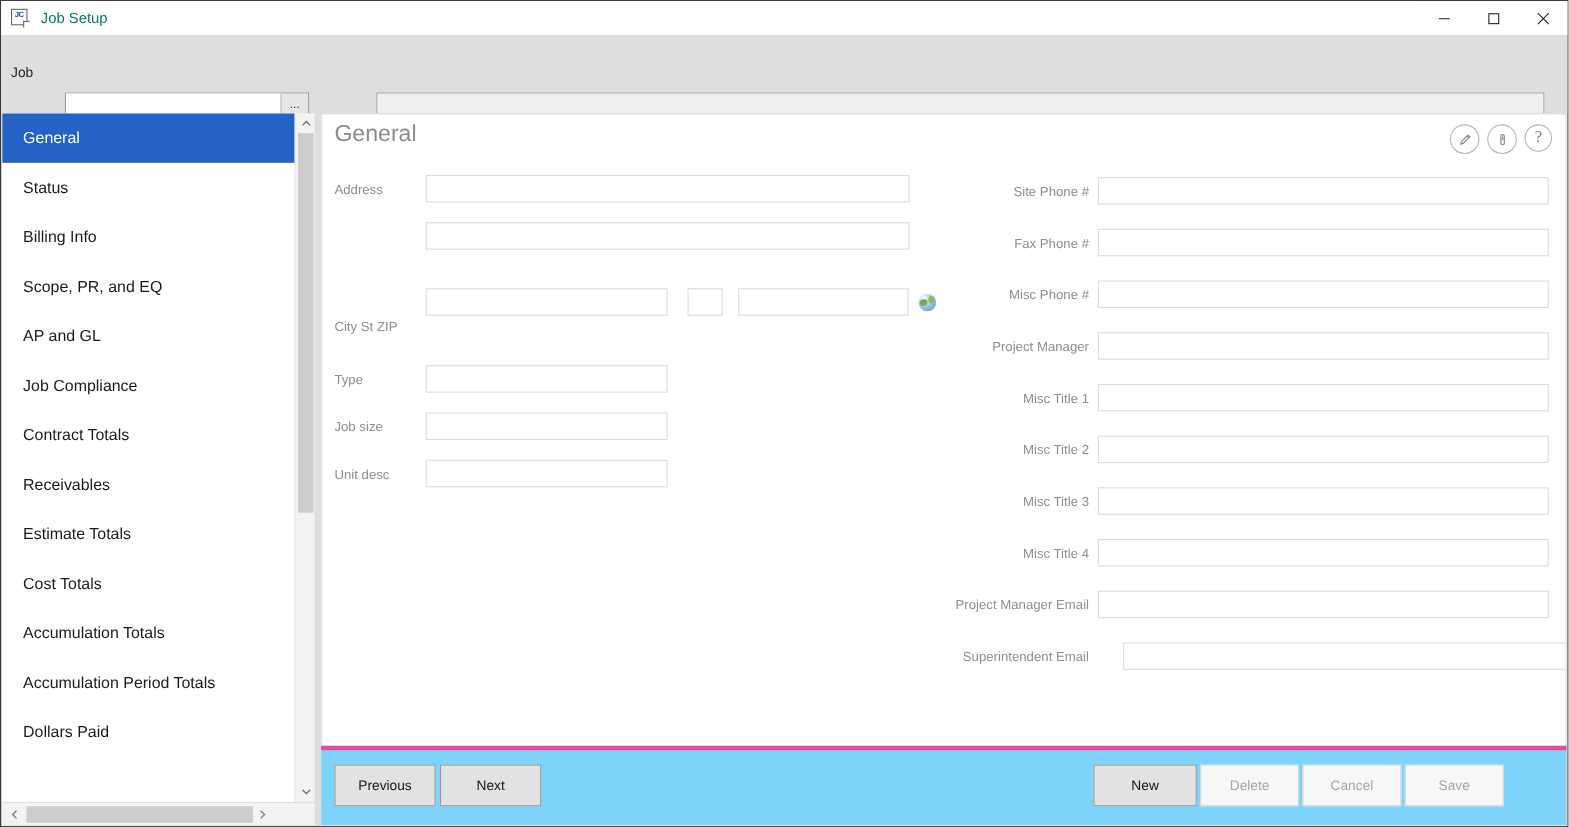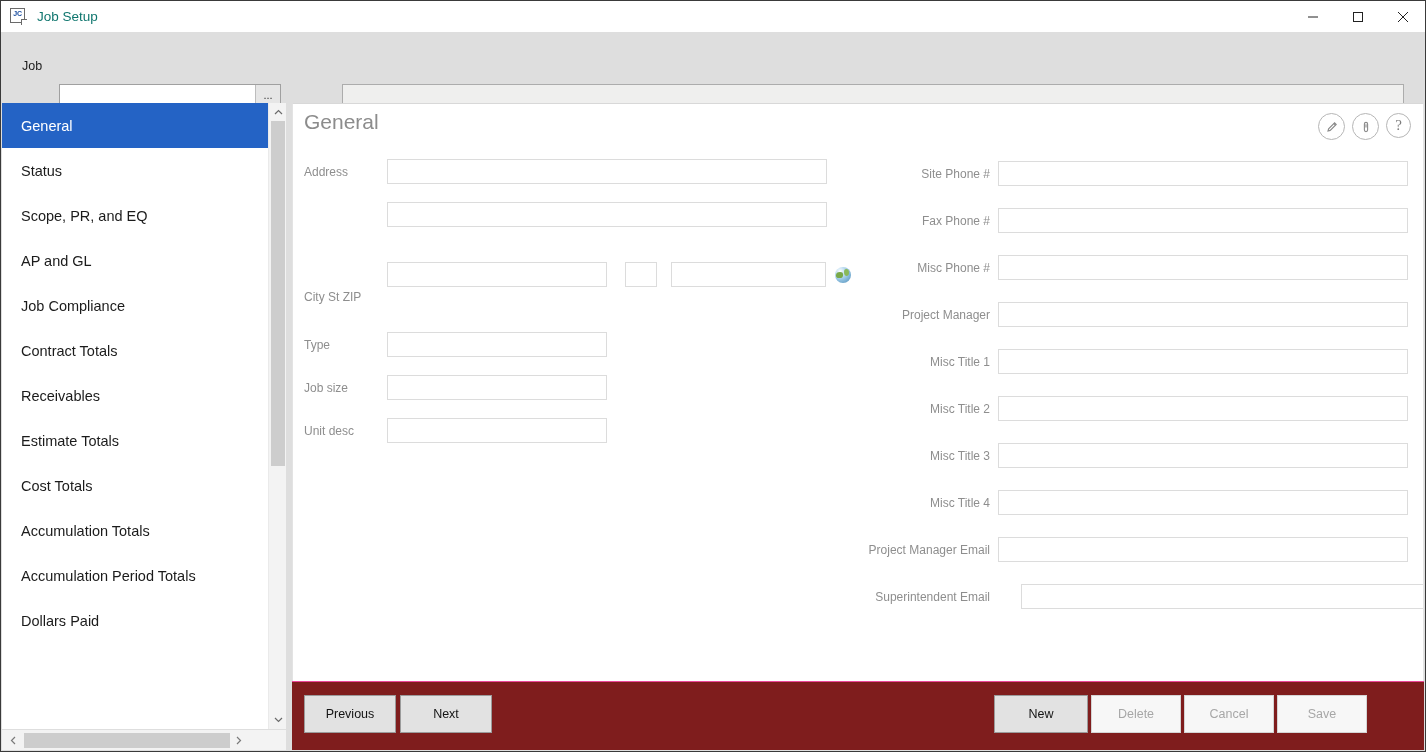--- a/index.html
+++ b/index.html
@@ -89,21 +89,21 @@
 
   
   .topbar {
     position: absolute;
     top: 31px; left: 0; right: 0;
     height: 71px;
     background: #dedede;
   }
   .job-label {
     position: absolute;
-    left: 21px; top: 27px;
+    left: 9px; top: 27px;
     font-size: 12.5px;
     color: #1b1b1b;
   }
   .job-input-wrap {
     position: absolute;
     left: 58px; top: 52px;
     width: 222px; height: 27px;
     display: flex;
     background: #ffffff;
     border: 1px solid #a0a0a0;
@@ -316,22 +316,22 @@
     background: #8ab95a;
     border-radius: 45% 55% 40% 60%;
   }
 
   
   .footer {
     position: absolute;
     left: 291px; bottom: 1px;
     right: 1px;
     height: 68px;
-    background: #7f1d1d;
-    border-top: 1px solid #ec4899;
+    background: #7dd3fc;
+    border-top: 4px solid #ec4899;
   }
   .btn {
     position: absolute;
     top: 13px;
     height: 38px;
     background: #e2e2e2;
     border: 1px solid #9b9b9b;
     box-sizing: border-box;
     font-family: "Liberation Sans", sans-serif;
     font-size: 12.5px;
@@ -393,20 +393,23 @@
   </div>
 
   <div class="sidebar" id="sidebar">
       <div class="nav-item selected">
         <span>General</span>
       </div>
       <div class="nav-item">
         <span>Status</span>
       </div>
       <div class="nav-item">
+        <span>Billing Info</span>
+      </div>
+      <div class="nav-item">
         <span>Scope, PR, and EQ</span>
       </div>
       <div class="nav-item">
         <span>AP and GL</span>
       </div>
       <div class="nav-item">
         <span>Job Compliance</span>
       </div>
       <div class="nav-item">
         <span>Contract Totals</span>

